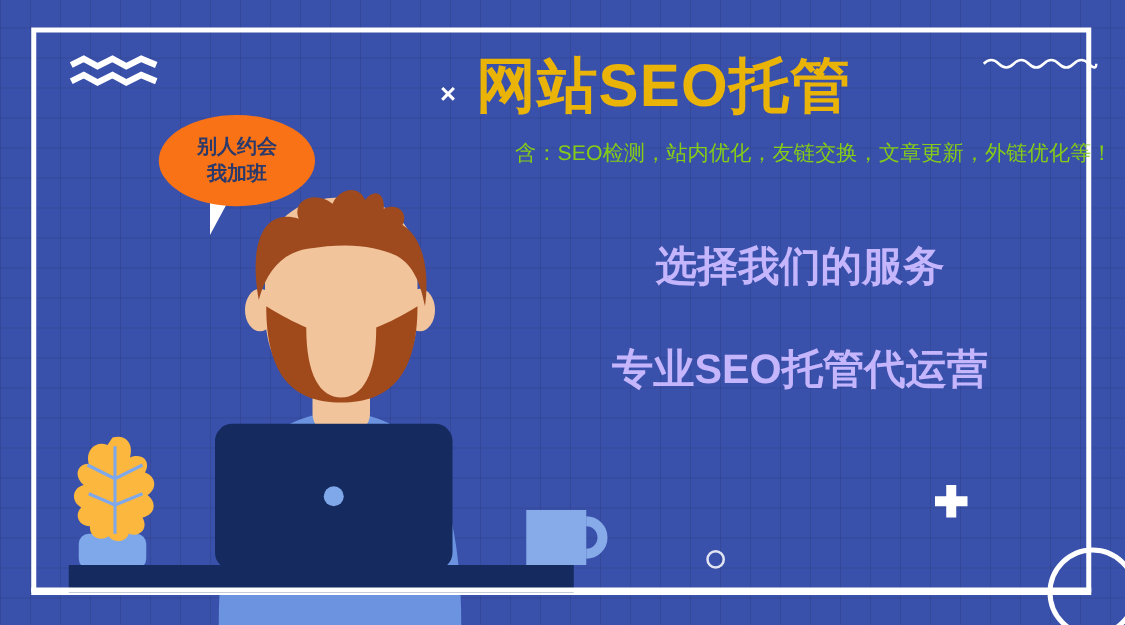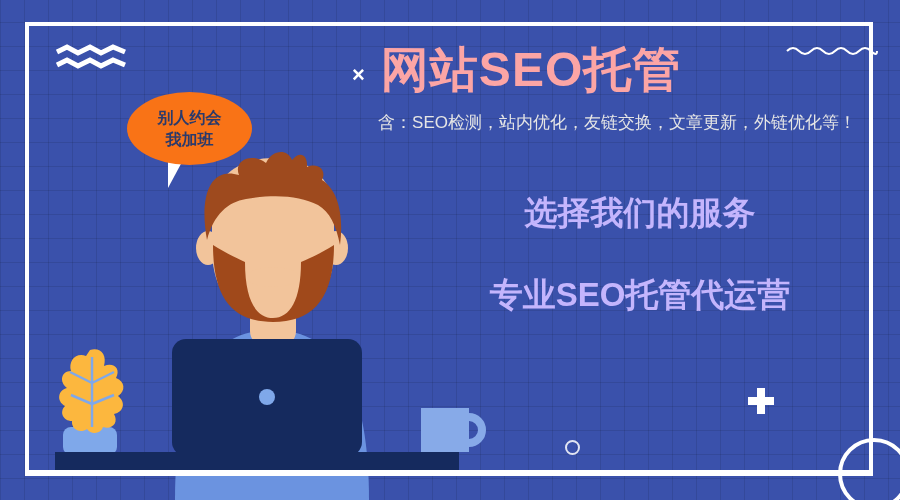--- a/index.html
+++ b/index.html
@@ -103,34 +103,35 @@
     gap: 16px;
   }
   #title-x {
     color: #ffffff;
     font-size: 22px;
     font-weight: bold;
     line-height: 1;
     margin-top: 10px;
   }
   #title-text {
-    color: #fca5a5;
+    color: #eab308;
     font-size: 48px;
     font-weight: bold;
     letter-spacing: 1px;
     line-height: 1.1;
     white-space: nowrap;
   }
   #subtitle {
-    color: #e5e5e5;
+    color: #84cc16;
     font-size: 17px;
     margin-top: 14px;
     padding-left: 14px;
     white-space: nowrap;
     letter-spacing: 0px;
+    text-align: right;
   }
 
   
   #slogans {
     position: absolute;
     left: 430px;
     top: 196px;
     width: 420px;
     text-align: center;
   }

